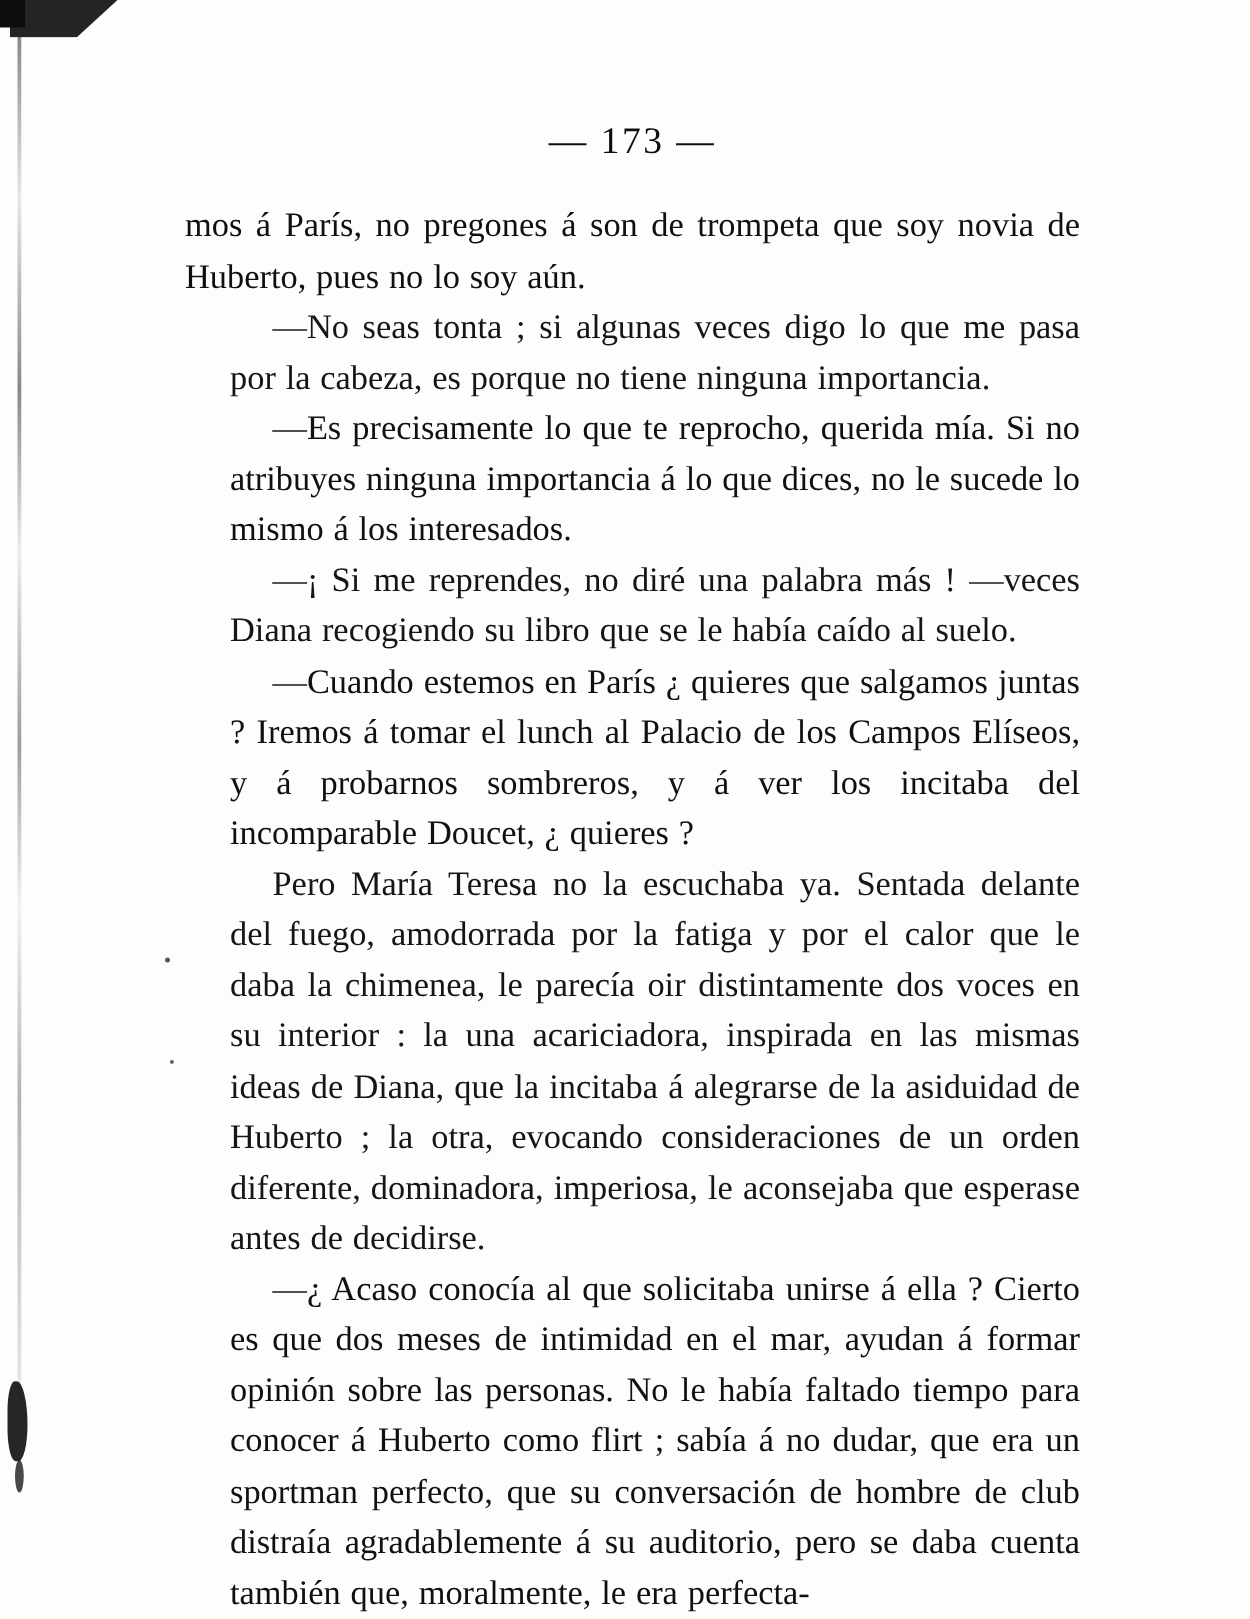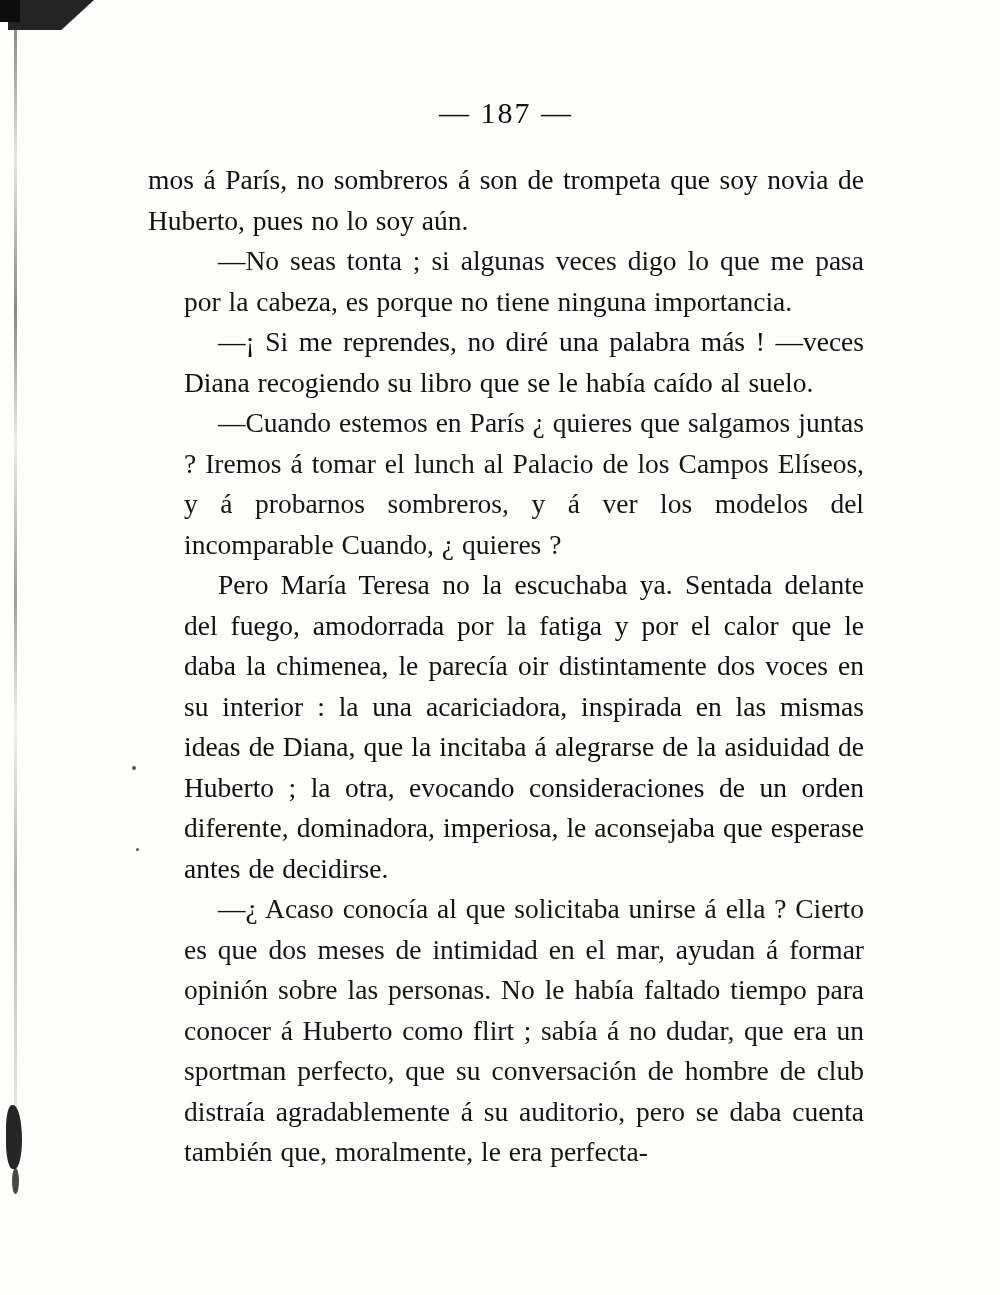--- a/index.html
+++ b/index.html
@@ -125,23 +125,24 @@
 
   <div class="scan-corner"></div>
   <div class="scan-corner2"></div>
   <div class="gutter"></div>
   <div class="gutter-blob"></div>
   <div class="gutter-blob2"></div>
   <div class="speck" style="left:132px;top:766px;width:4px;height:4px;"></div>
   <div class="speck" style="left:136px;top:848px;width:3px;height:3px;"></div>
 
   <div class="content">
-    <div class="folio">— 187 —</div>
+    <div class="folio">— 173 —</div>
     <div class="body-text">
-      <p>mos á París, no sombreros á son de trompeta que soy novia de Huberto, pues no lo soy aún.</p>
+      <p>mos á París, no pregones á son de trompeta que soy novia de Huberto, pues no lo soy aún.</p>
       <p class="indent">—No seas tonta ; si algunas veces digo lo que me pasa por la cabeza, es porque no tiene ninguna importancia.</p>
+      <p class="indent">—Es precisamente lo que te reprocho, querida mía. Si no atribuyes ninguna importancia á lo que dices, no le sucede lo mismo á los interesados.</p>
       <p class="indent">—¡ Si me reprendes, no diré una palabra más ! —veces Diana recogiendo su libro que se le había caído al suelo.</p>
-      <p class="indent">—Cuando estemos en París ¿ quieres que salgamos juntas ? Iremos á tomar el lunch al Palacio de los Campos Elíseos, y á probarnos sombreros, y á ver los modelos del incomparable Cuando, ¿ quieres ?</p>
+      <p class="indent">—Cuando estemos en París ¿ quieres que salgamos juntas ? Iremos á tomar el lunch al Palacio de los Campos Elíseos, y á probarnos sombreros, y á ver los incitaba del incomparable Doucet, ¿ quieres ?</p>
       <p class="indent">Pero María Teresa no la escuchaba ya. Sentada delante del fuego, amodorrada por la fatiga y por el calor que le daba la chimenea, le parecía oir distintamente dos voces en su interior : la una acariciadora, inspirada en las mismas ideas de Diana, que la incitaba á alegrarse de la asiduidad de Huberto ; la otra, evocando consideraciones de un orden diferente, dominadora, imperiosa, le aconsejaba que esperase antes de decidirse.</p>
       <p class="indent">—¿ Acaso conocía al que solicitaba unirse á ella ? Cierto es que dos meses de intimidad en el mar, ayudan á formar opinión sobre las personas. No le había faltado tiempo para conocer á Huberto como flirt ; sabía á no dudar, que era un sportman perfecto, que su conversación de hombre de club distraía agradablemente á su auditorio, pero se daba cuenta también que, moralmente, le era perfecta-</p>
     </div>
   </div>
 </div>
 
 </body></html>

